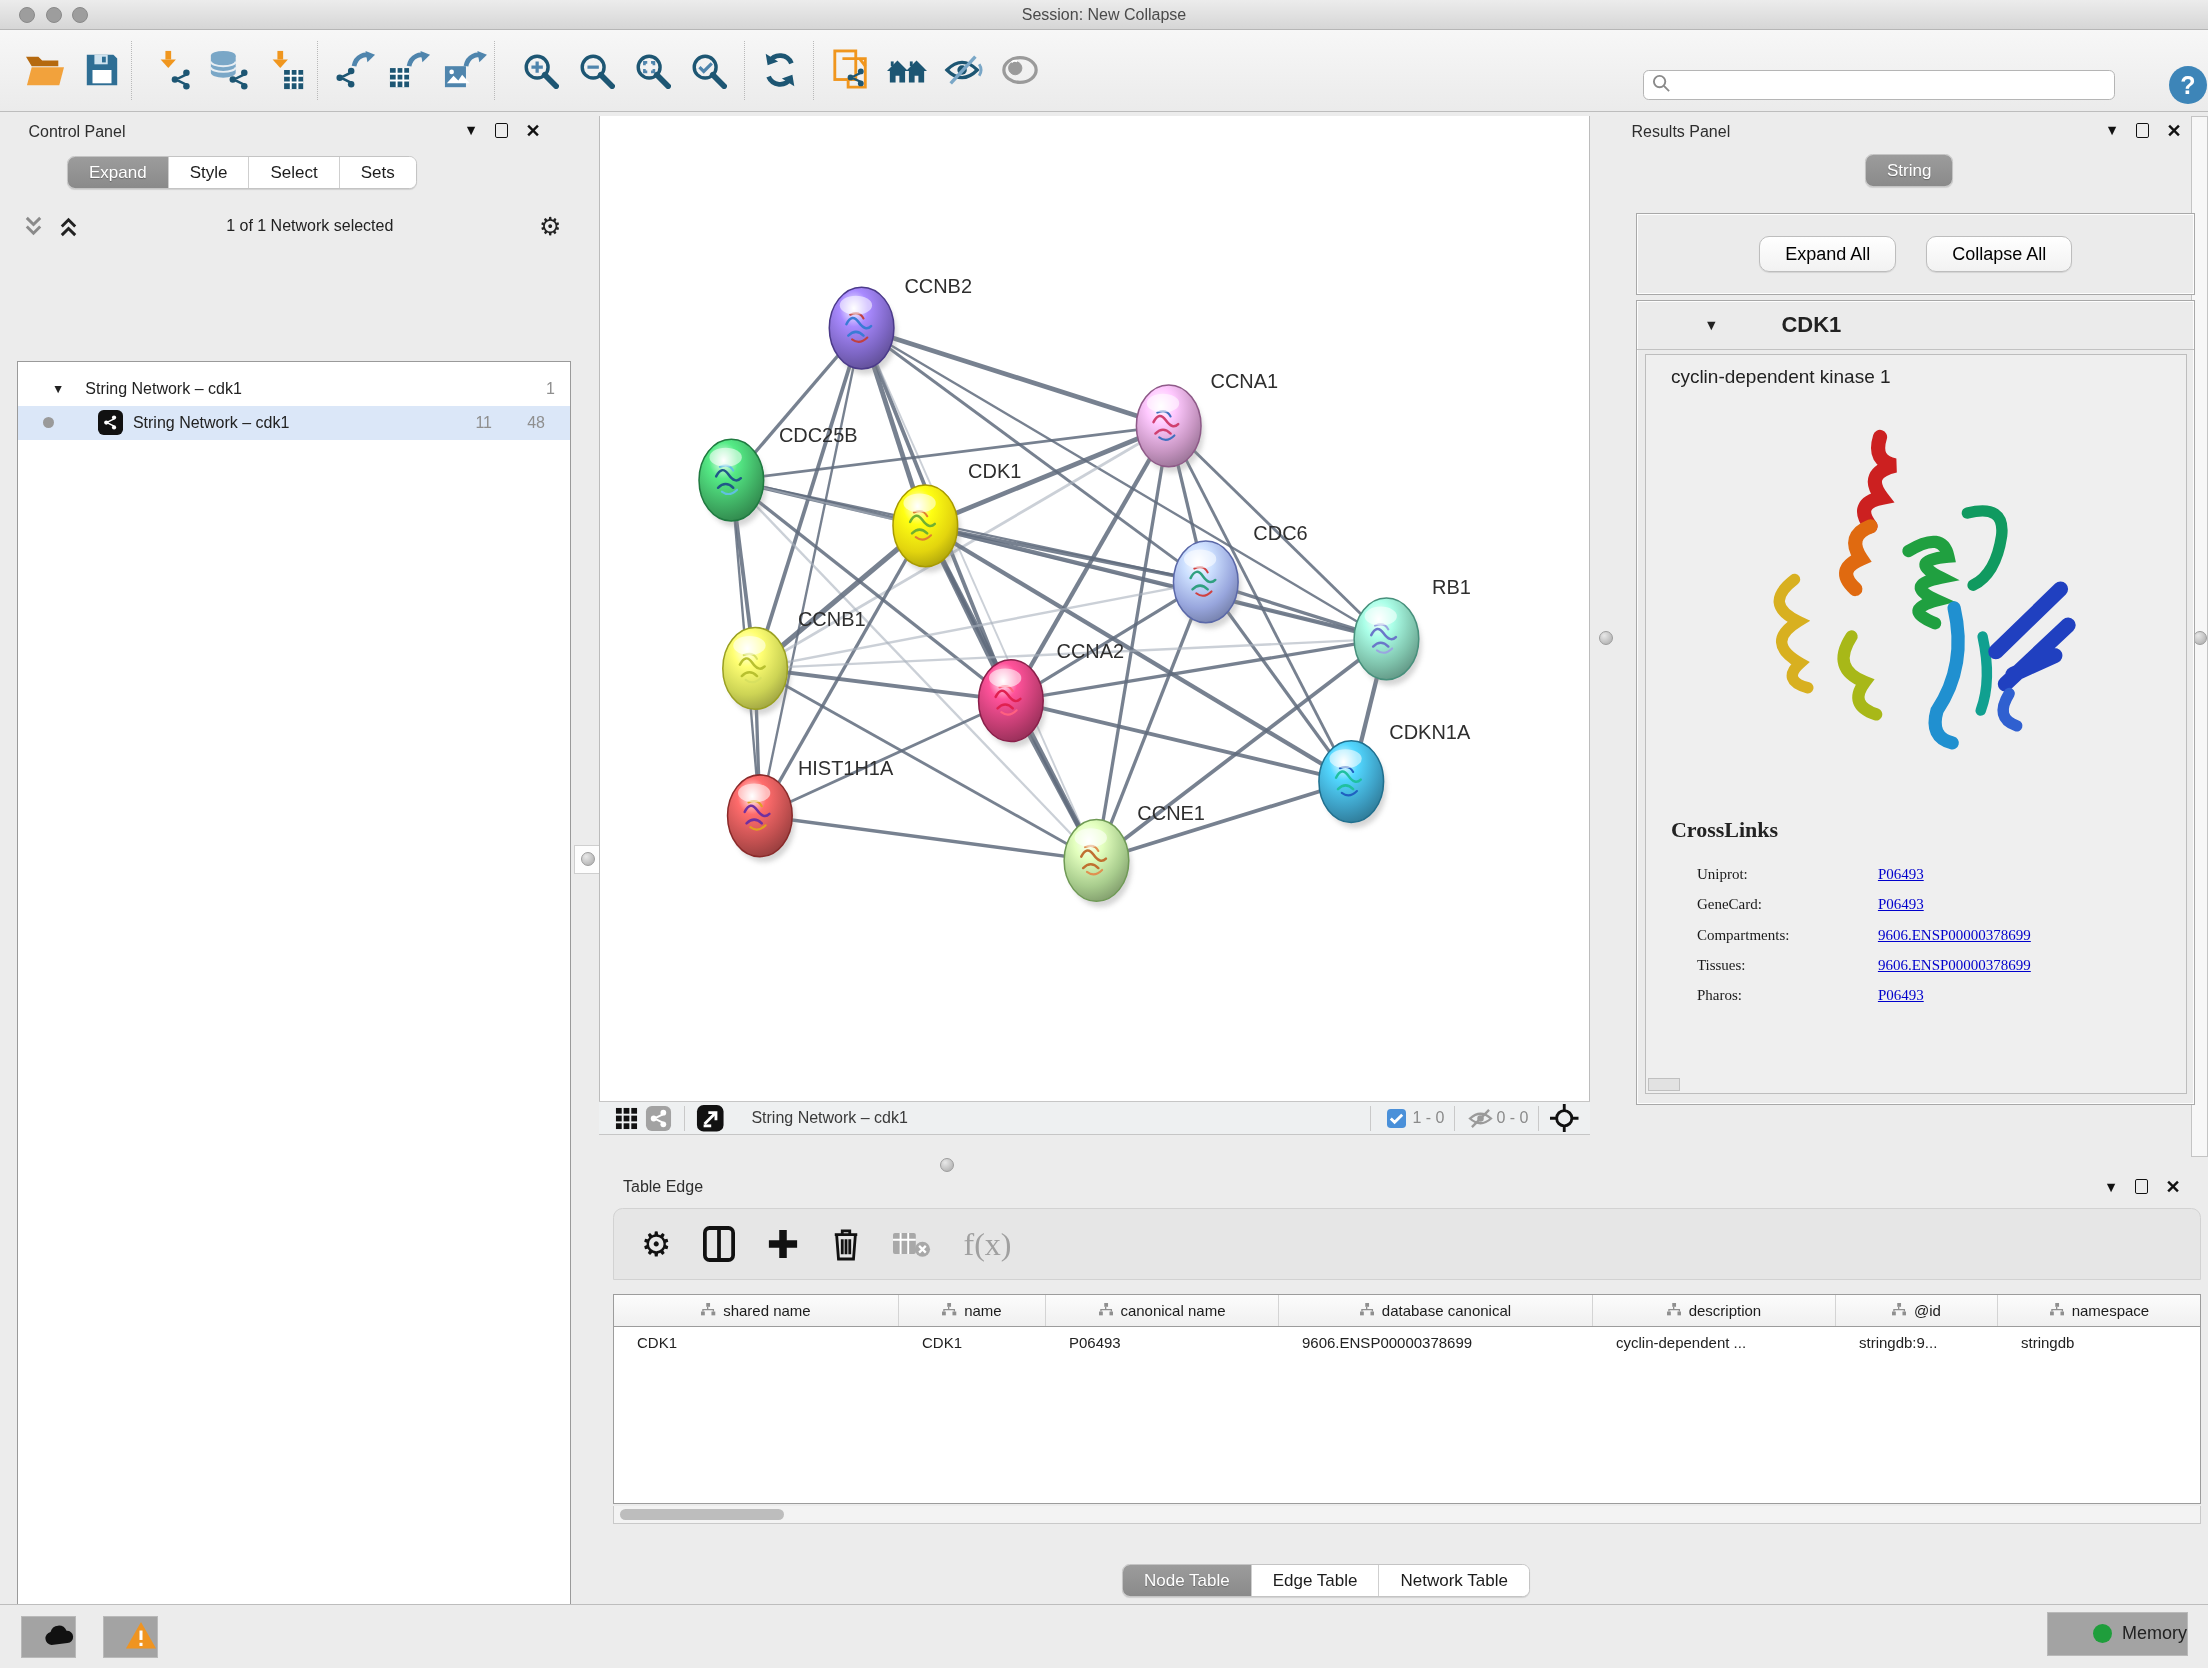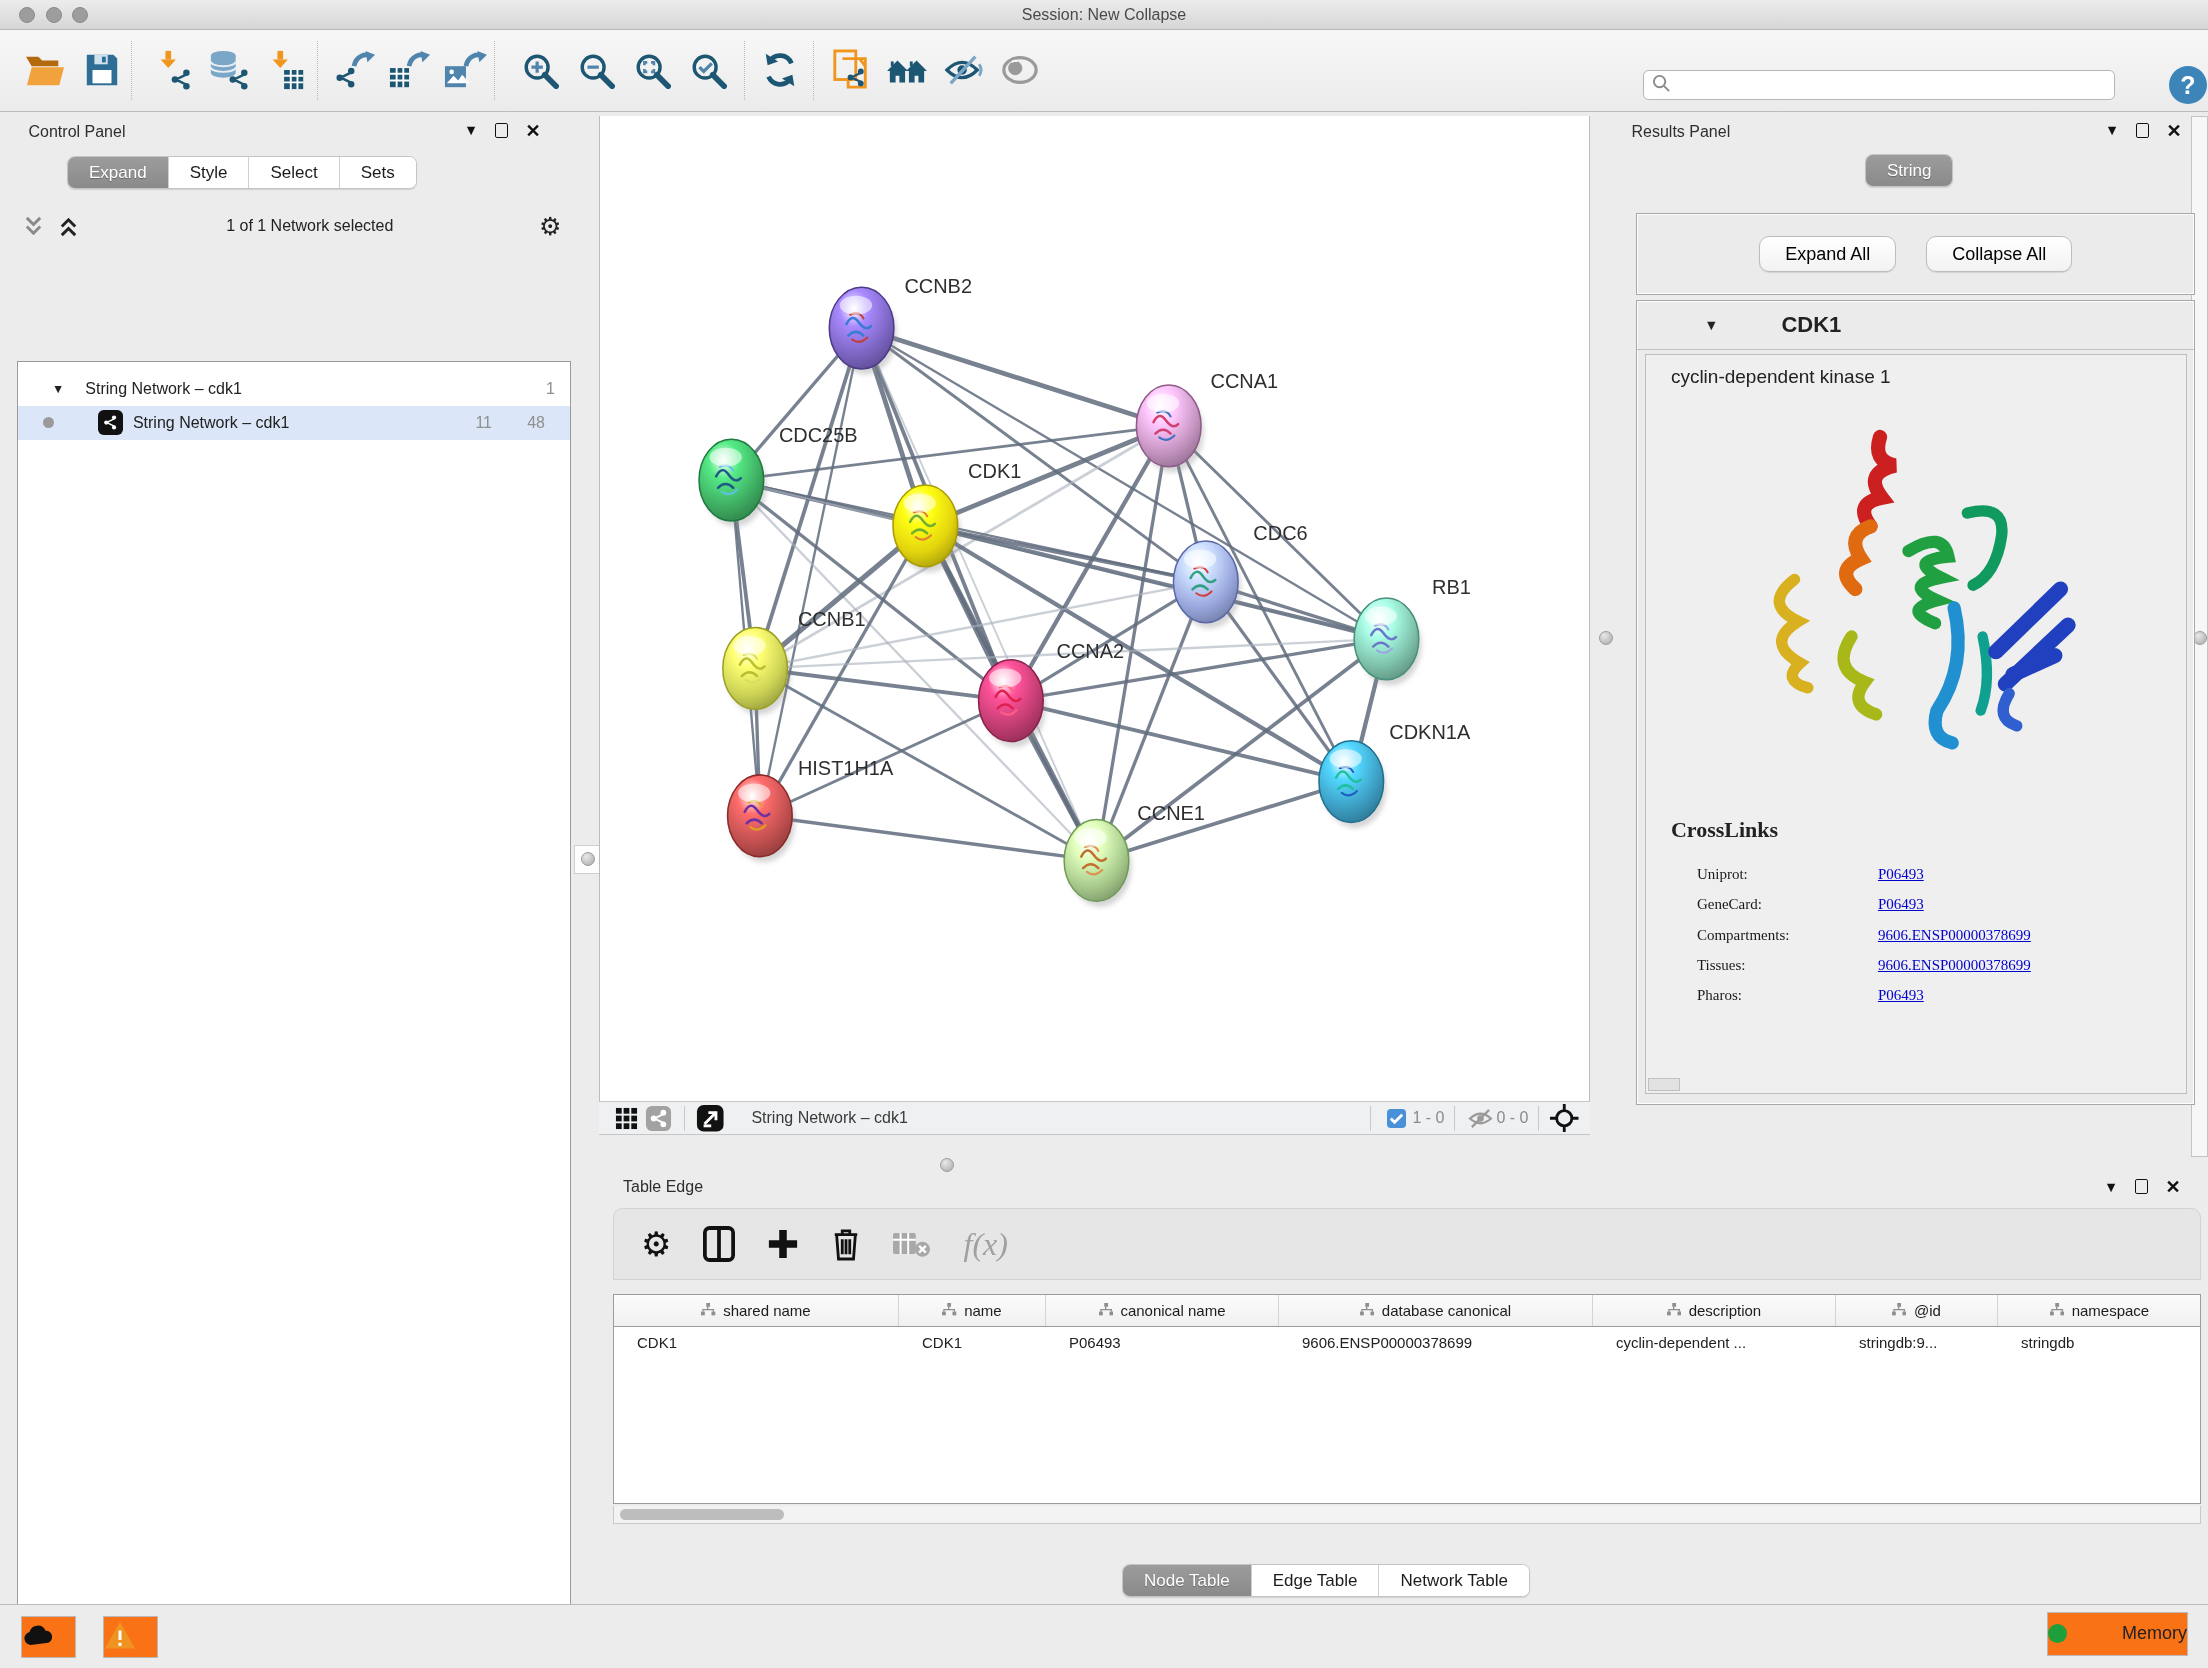--- a/index.html
+++ b/index.html
@@ -61,21 +61,21 @@
   #node-table{left:613px;top:1294px;width:1588px;height:210px;background:#fff;border:1px solid #9c9c9c;overflow:hidden;}
   #nt-header{display:flex;height:32px;background:linear-gradient(#fcfcfc,#f0f0f0);border-bottom:1.9px solid #9c9c9c;}
   .col-h{display:flex;align-items:center;justify-content:center;gap:7.6px;font-size:15px;color:#1c1c1c;
      border-right:1px solid #d4d4d4;overflow:hidden;white-space:nowrap;cursor:pointer;flex:none;}
   #nt-row{display:flex;height:31px;align-items:center;font-size:15px;}
   .cell{padding-left:23px;overflow:hidden;white-space:nowrap;flex:none;cursor:default;}
   #hscroll{left:613px;top:1506px;width:1588px;height:18px;background:#f3f3f3;border:1px solid #c9c9c9;border-top:none;}
   #hthumb{left:5.7px;top:2.9px;width:164px;height:11.4px;border-radius:5.7px;background:#bdbdbd;cursor:pointer;}
   
   #statusbar{left:0;top:1604px;width:2208px;height:65px;background:#ececec;border-top:1px solid #bdbdbd;}
-  .sb-btn{background:#f97316;border:1.9px solid #b9b9b9;display:flex;align-items:center;justify-content:space-between;cursor:pointer;}
+  .sb-btn{background:#a3a3a3;border:1.9px solid #b9b9b9;display:flex;align-items:center;justify-content:flex-end;cursor:pointer;}
   #memory-btn{left:2047px;top:6.7px;width:141px;height:44px;gap:9.5px;font-size:18px;}
   .knob{width:14.3px;height:14.3px;border-radius:50%;background:radial-gradient(circle at 35% 30%,#e8e8e8,#a8a8a8);
      border:1px solid #9c9c9c;}
   .vstrip{background:#f7f7f7;border:1px solid #c4c4c4;}
 </style>
 </head>
 <body>
 
 <div id="win">
 
@@ -762,21 +762,21 @@
     <span class="tp-ic">
       <svg width="38" height="27" viewBox="0 0 40 28">
           <g fill="#a8a8a8">
             <rect x="0" y="2" width="24" height="22" rx="2"></rect>
             <path d="M0 9 h24 M8 2 v22 M16 2 v22" stroke="#fff" stroke-width="2"></path>
             <circle cx="31" cy="19" r="8"></circle>
             <path d="M27.5 15.5 l7 7 M34.5 15.5 l-7 7" stroke="#fff" stroke-width="2.4"></path>
           </g>
         </svg>
       </span>
-    <span class="tp-ic serif" style="font-style:italic;font-size:32px;color:#a0a0a0">f(x)</span>
+    <span class="tp-ic serif" style="font-size:32px;color:#a0a0a0">f(x)</span>
   </div>
 
   <div id="node-table" class="abs">
     <div id="nt-header">
         <div class="col-h" style="width: 285px;">
           <span><svg width="14.3" height="13.3" viewBox="0 0 15 14">
               <g fill="#8f8f8f">
                 <rect x="5.5" y="0" width="4" height="4"></rect>
                 <rect x="0" y="9" width="4" height="4"></rect>
                 <rect x="11" y="9" width="4" height="4"></rect>

